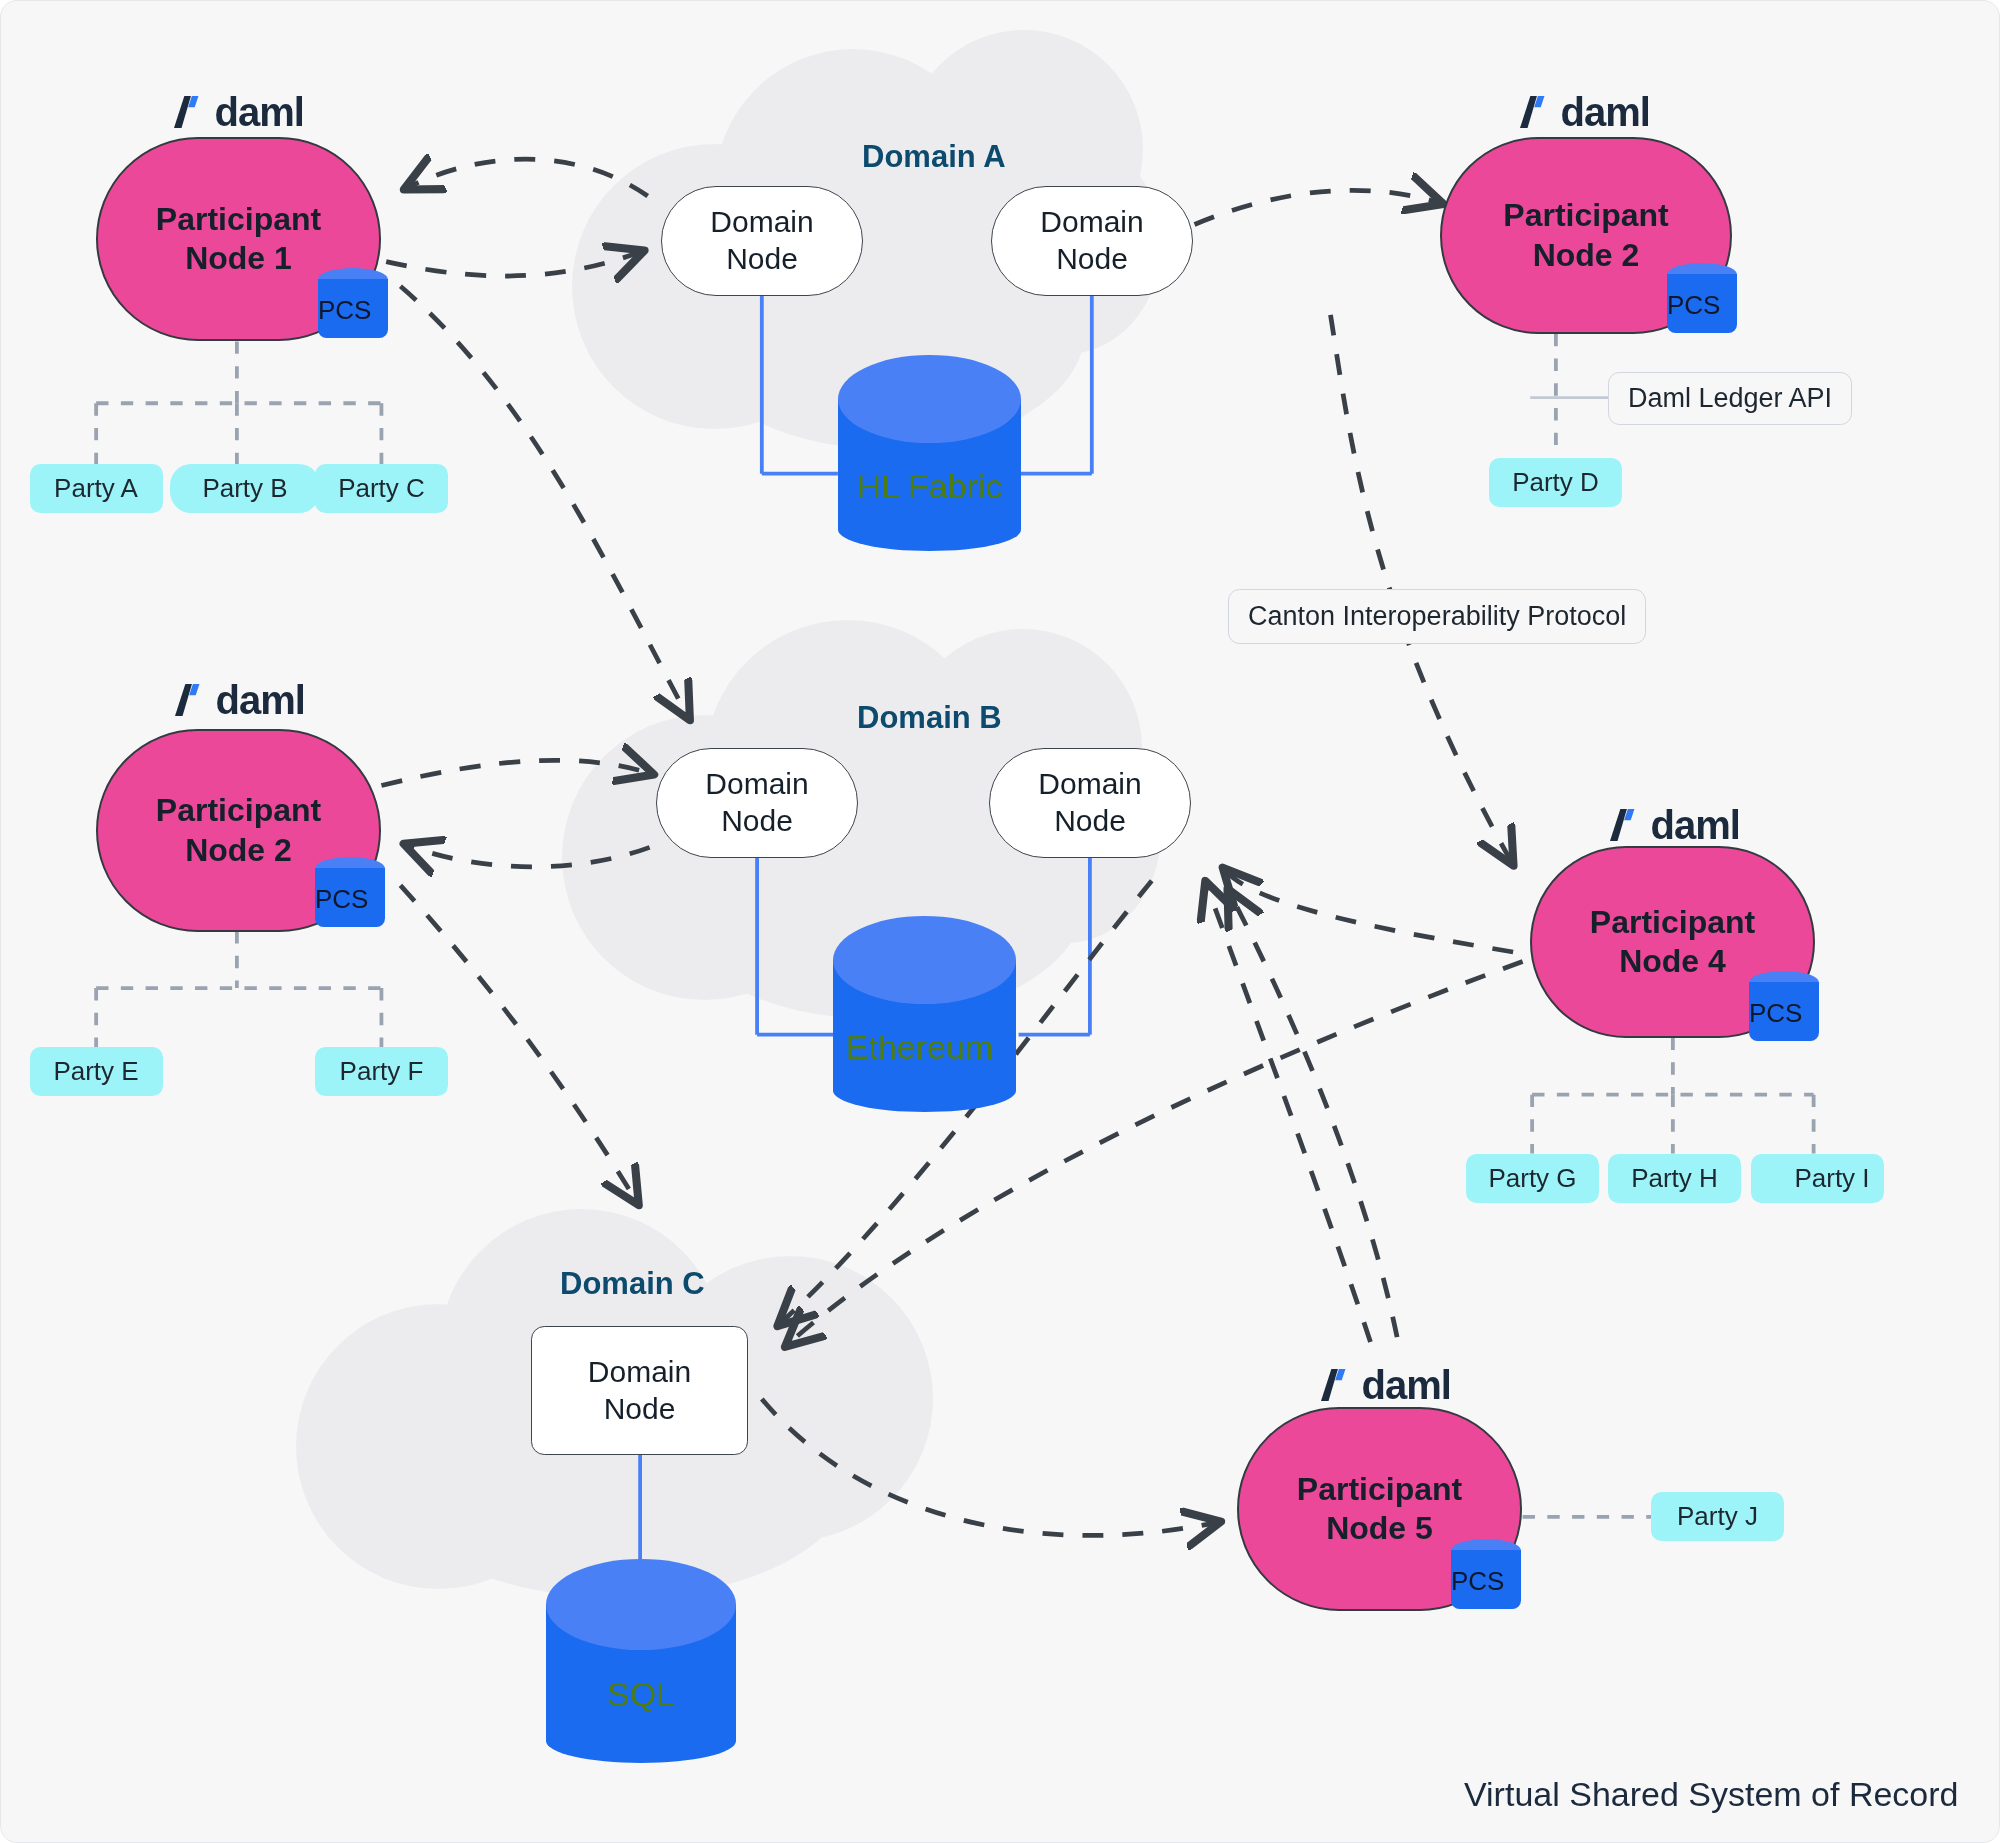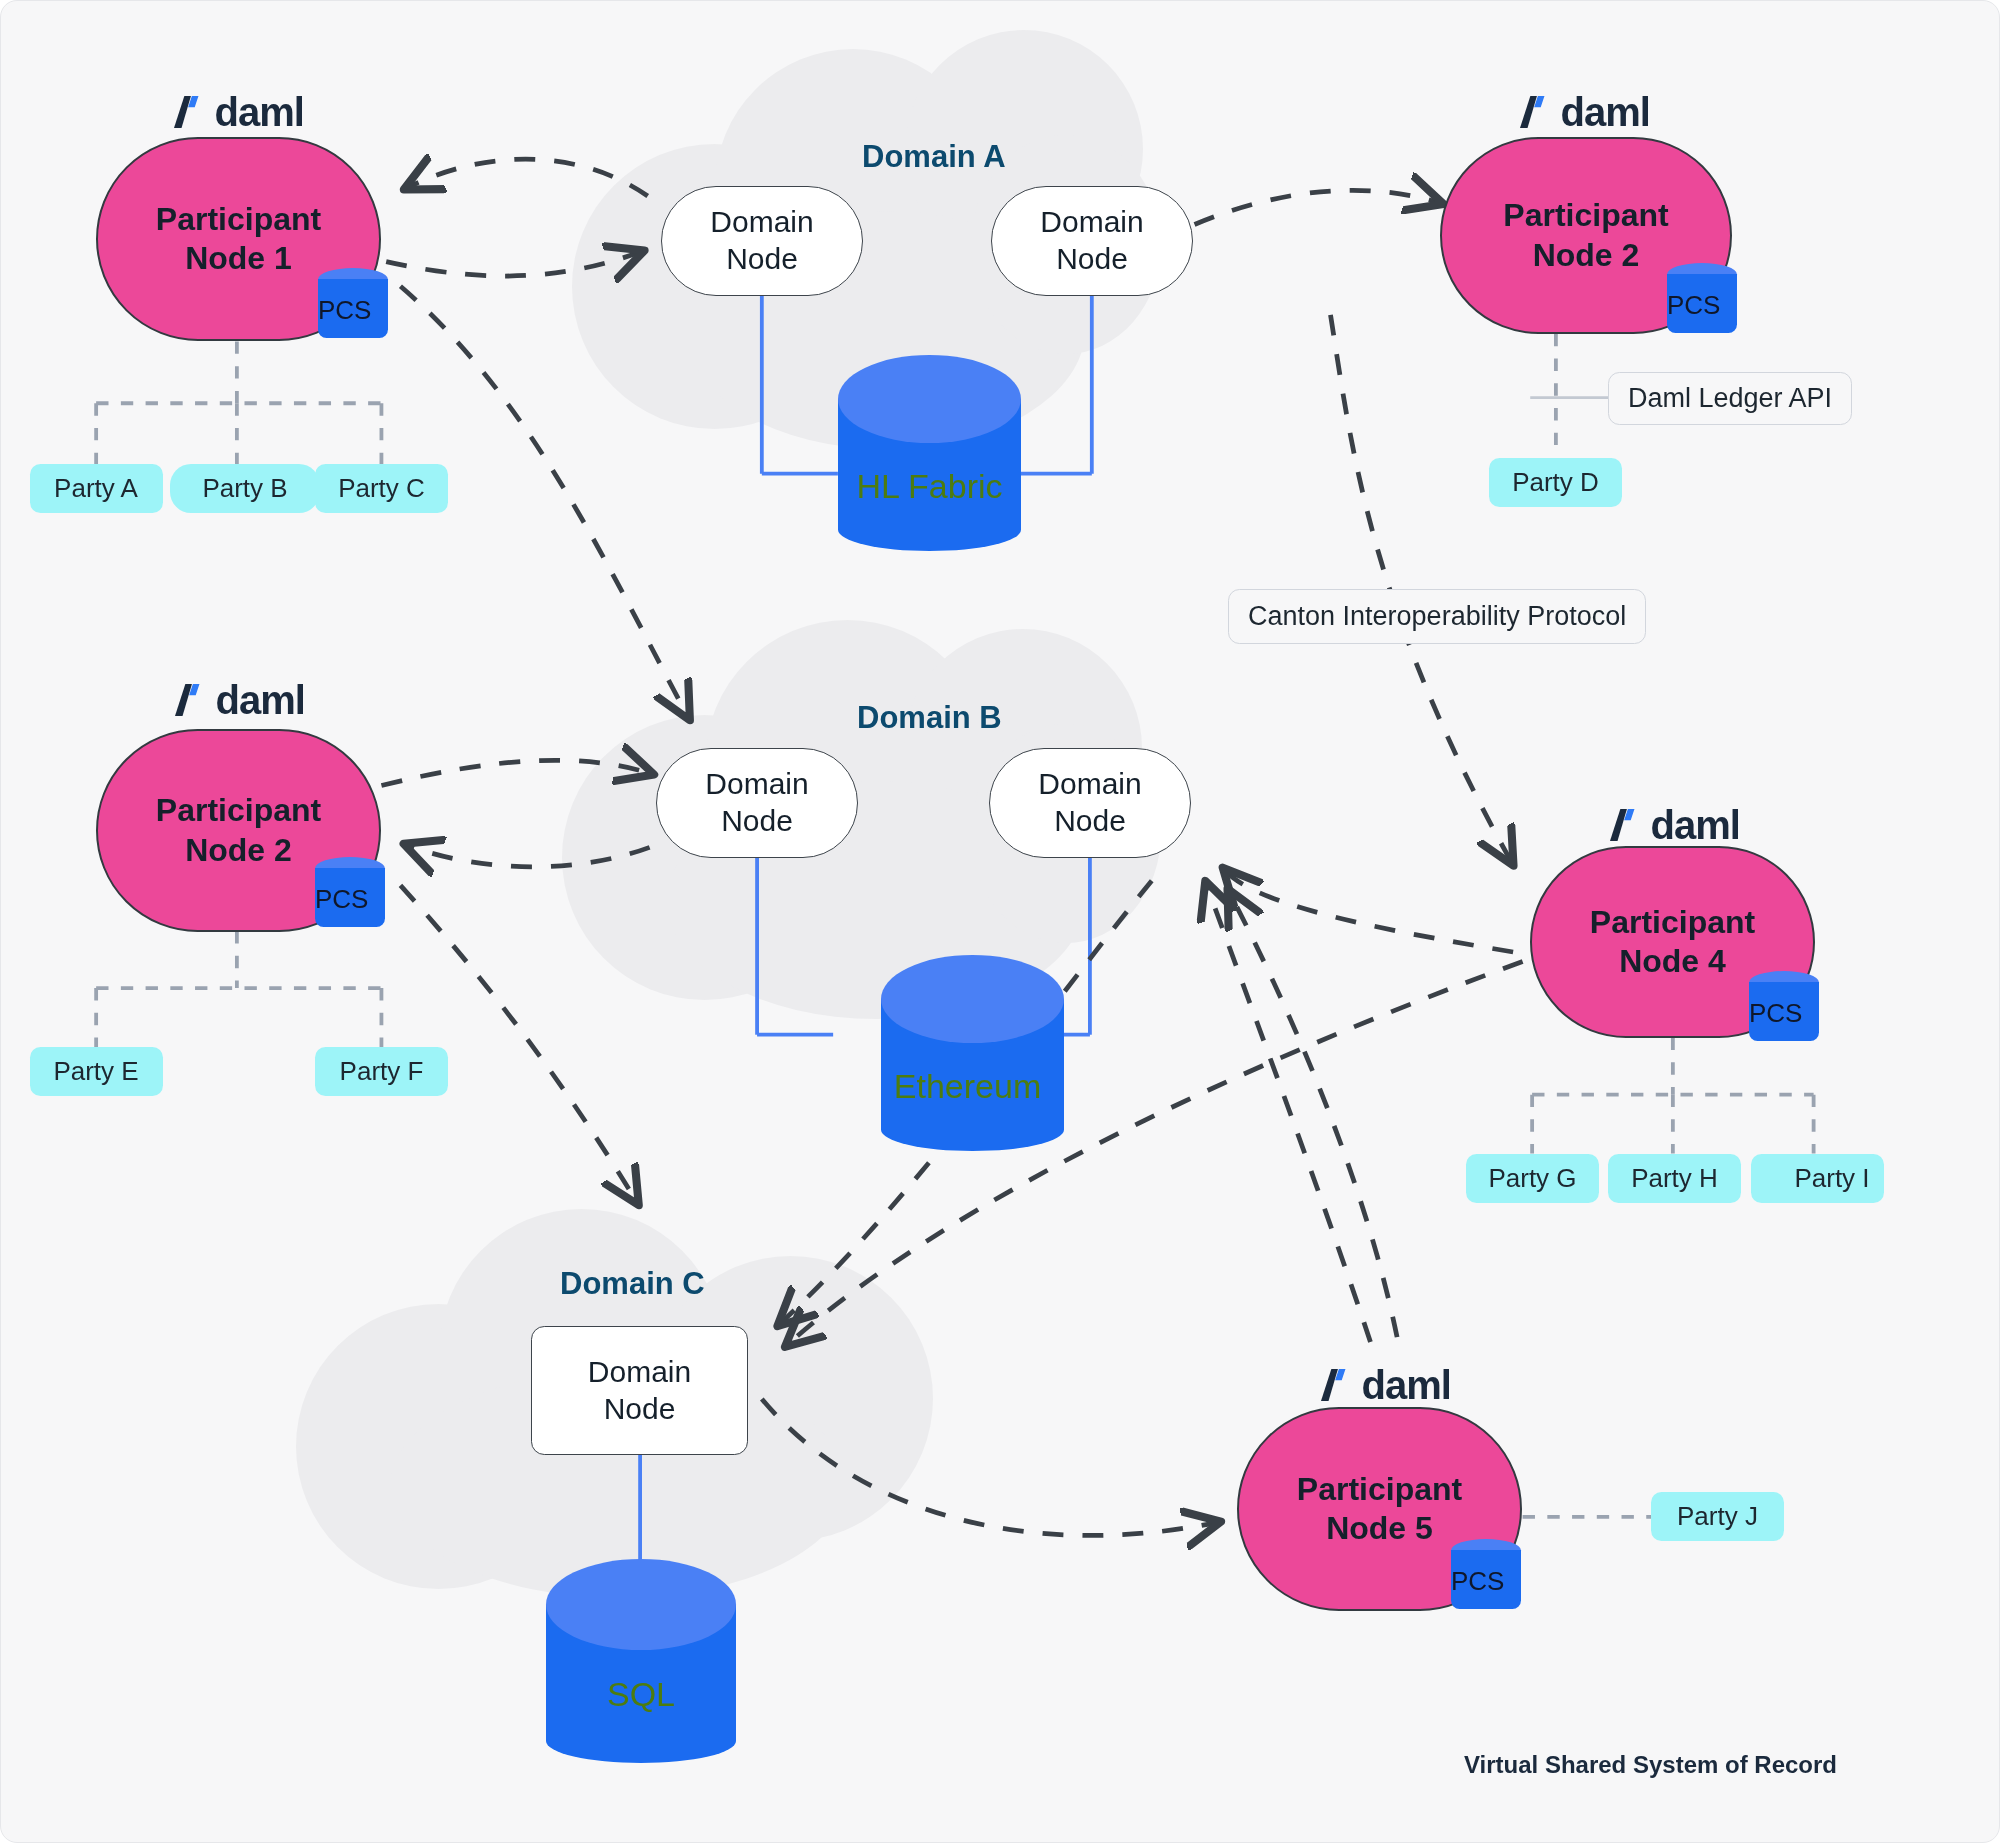--- a/index.html
+++ b/index.html
@@ -48,21 +48,21 @@
   
   .party{position:absolute;background:#9df4f8;border-radius:10.5px;display:flex;
          align-items:center;justify-content:center;font-size:26px;color:#1d2730;z-index:6;
          box-sizing:border-box;}
 
   
   .callout{position:absolute;background:#f7f7f8;border:1.9px solid #d2d6dd;border-radius:11.4px;
            display:flex;align-items:center;justify-content:center;font-size:27px;color:#1d2730;
            box-sizing:border-box;z-index:9;white-space:nowrap;padding:0 19px;}
 
-  .footer{position:absolute;font-size:24px;font-weight:700;color:#1b2a3d;z-index:6;white-space:nowrap;}
+  .footer{position:absolute;font-size:34px;font-weight:400;color:#1b2a3d;z-index:6;white-space:nowrap;margin-top:24px;}
 </style>
 </head>
 <body>
 
 <div id="stage">
 
   <div class="cloud" style="left:571px;top:28.5px;">
     <i style="left:0;top:114px;width:285px;height:285px;"></i>
     <i style="left:143px;top:19px;width:276px;height:276px;"></i>
     <i style="left:333px;top:0px;width:238px;height:238px;"></i>
@@ -198,21 +198,21 @@
     <div class="dtext">
       <span>Domain</span><br><span>Node</span>
     </div>
   </div>
   <div class="dnode pill" style="left:988px;top:747px;width:202px;height:110px;">
     <div class="dtext">
       <span>Domain</span><br><span>Node</span>
     </div>
   </div>
 
-  <div class="cyl" style="left:832px;top:954px;width:173px;height:209px;margin-left:48px;">
+  <div class="cyl" style="left:832px;top:915px;width:173px;height:209px;">
     <div class="side" style="top:44px;width:183px;height:152px;"></div>
     <div class="cap" style="width:183px;height:88px;"></div>
     <div class="cname" style="top:114px;">Ethereum</div>
   </div>
 
   <div class="dtitle" style="left:559px;top:1265px;">Domain C</div>
 
   <div class="dnode rect" style="left:530px;top:1325px;width:217px;height:129px;">
     <div class="dtext">
       <span>Domain</span><br><span>Node</span>

